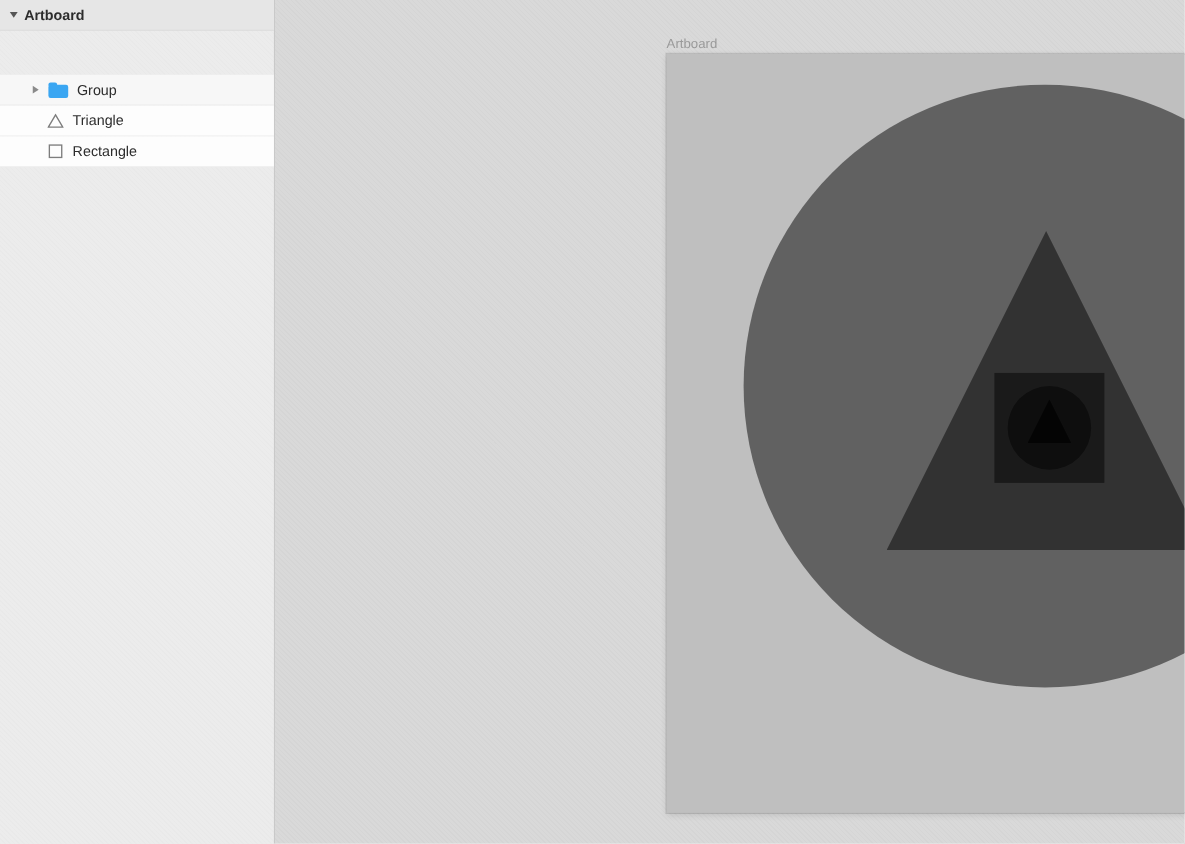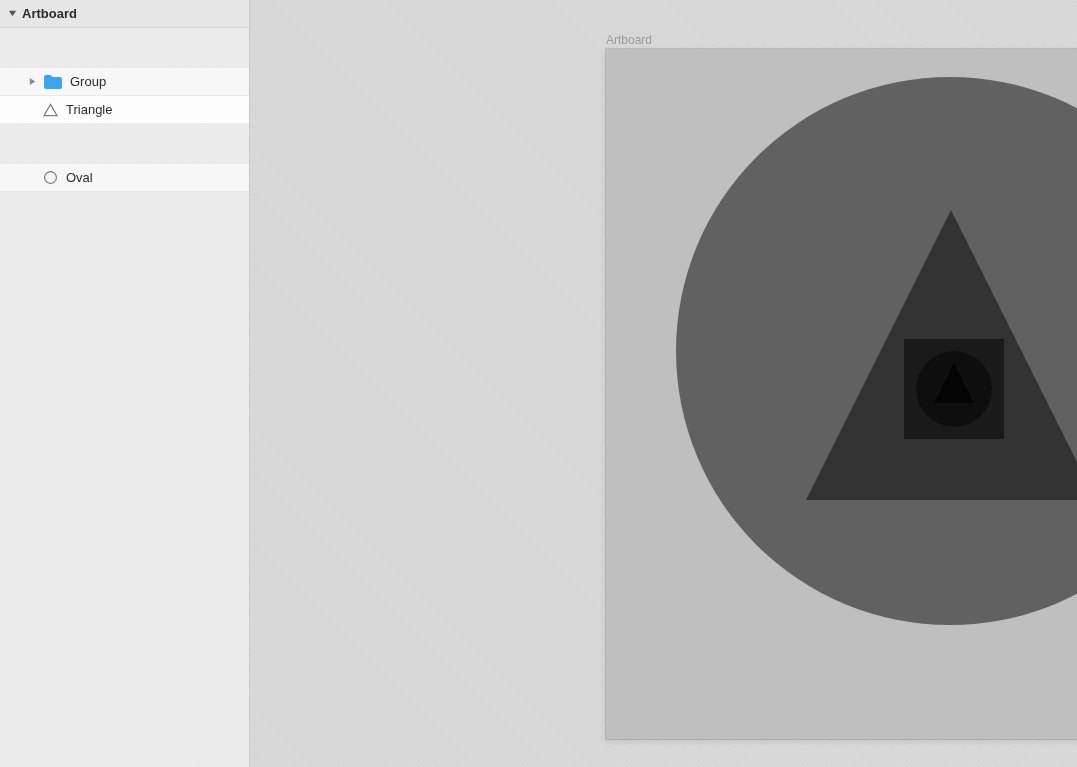--- a/index.html
+++ b/index.html
@@ -121,30 +121,30 @@
   <div class="layer-row lighter row-border">
     <span class="indent-l2"></span>
     <span class="shape-icon">
       <svg width="15" height="14" viewBox="0 0 16 14">
           <polygon points="8,1 15,13 1,13" fill="none" stroke="#7d7d7d" stroke-width="1.3"></polygon>
         </svg>
     </span>
     <span class="label">Triangle</span>
   </div>
 
-  <div class="layer-row light row-border">
+
+  <div class="layer-row lighter row-border">
     <span class="indent-l2"></span>
     <span class="shape-icon">
       <svg width="15" height="15" viewBox="0 0 16 16">
-          <circle cx="8" cy="8" r="6.3" fill="none" stroke="#7d7d7d" stroke-width="1.3"></circle>
+          <rect x="2" y="2" width="12" height="12" fill="none" stroke="#7d7d7d" stroke-width="1.3"></rect>
         </svg>
     </span>
-    <span class="label">Oval</span>
+    <span class="label">Rectangle</span>
   </div>
-
 
 </div>
 
 <div class="canvas-area">
 
   <div class="artboard-label">Artboard</div>
 
   <div class="artboard">
     <div class="big-oval"></div>
     <div class="big-triangle"></div>

